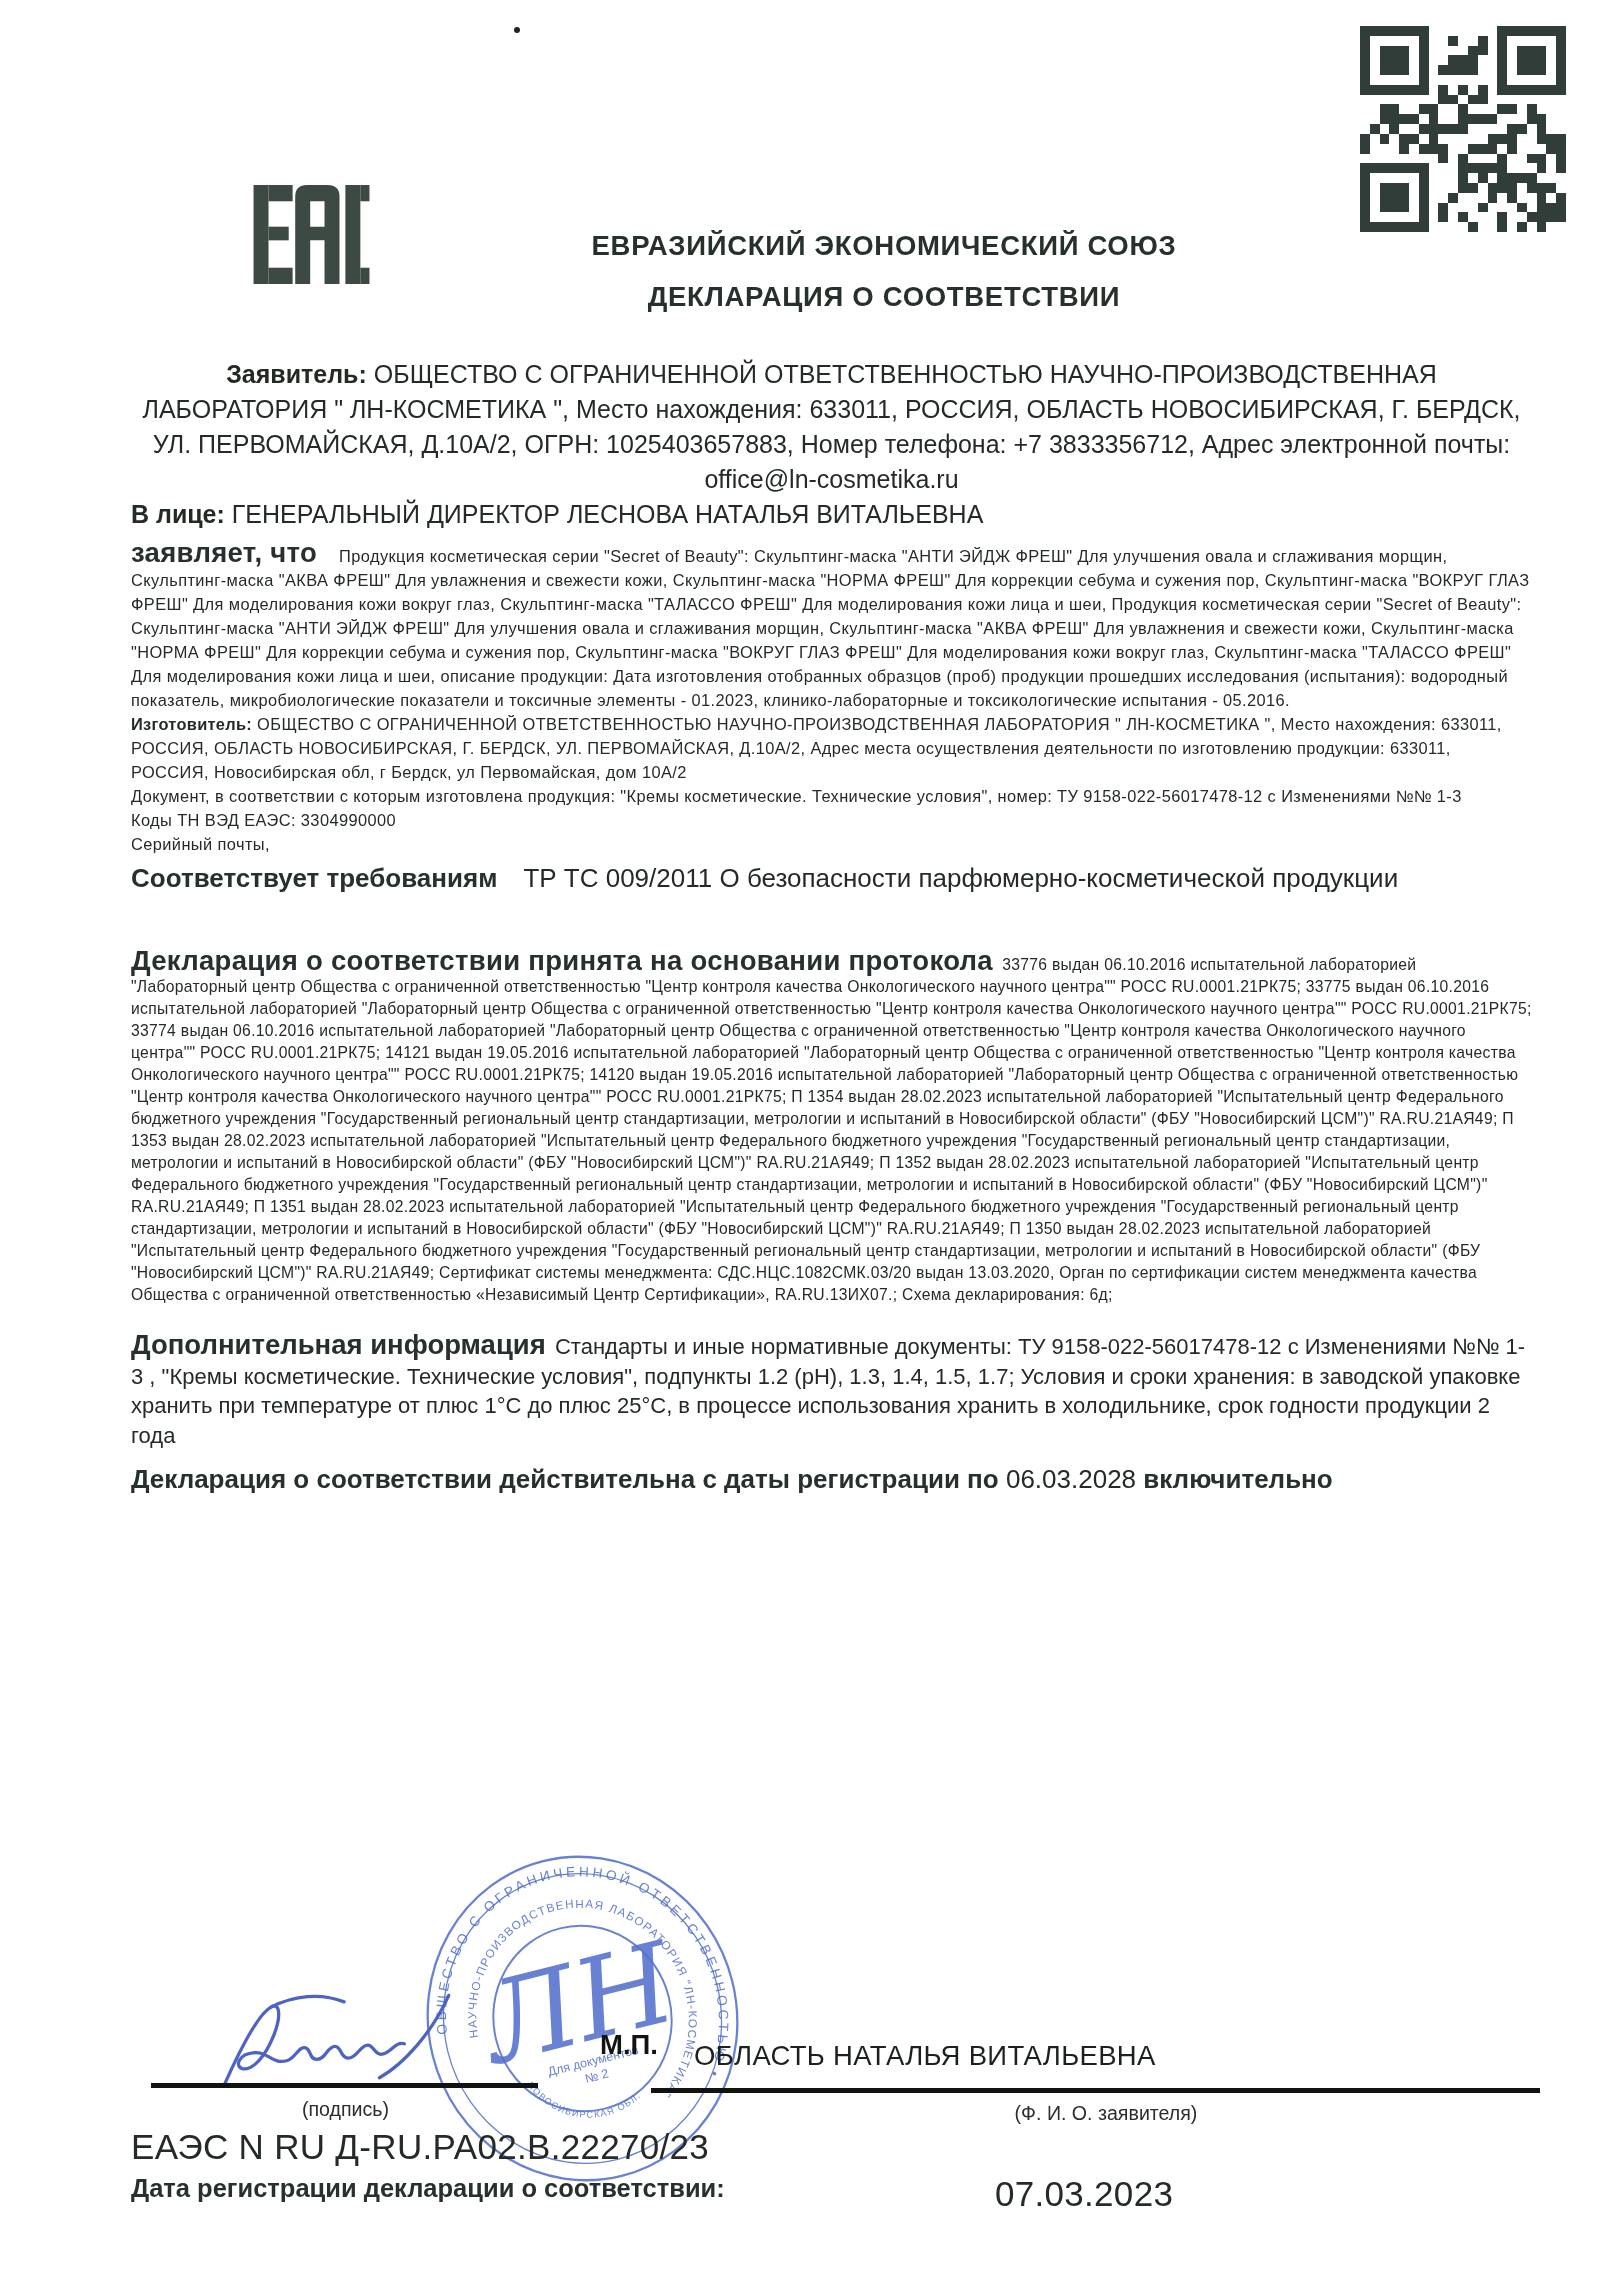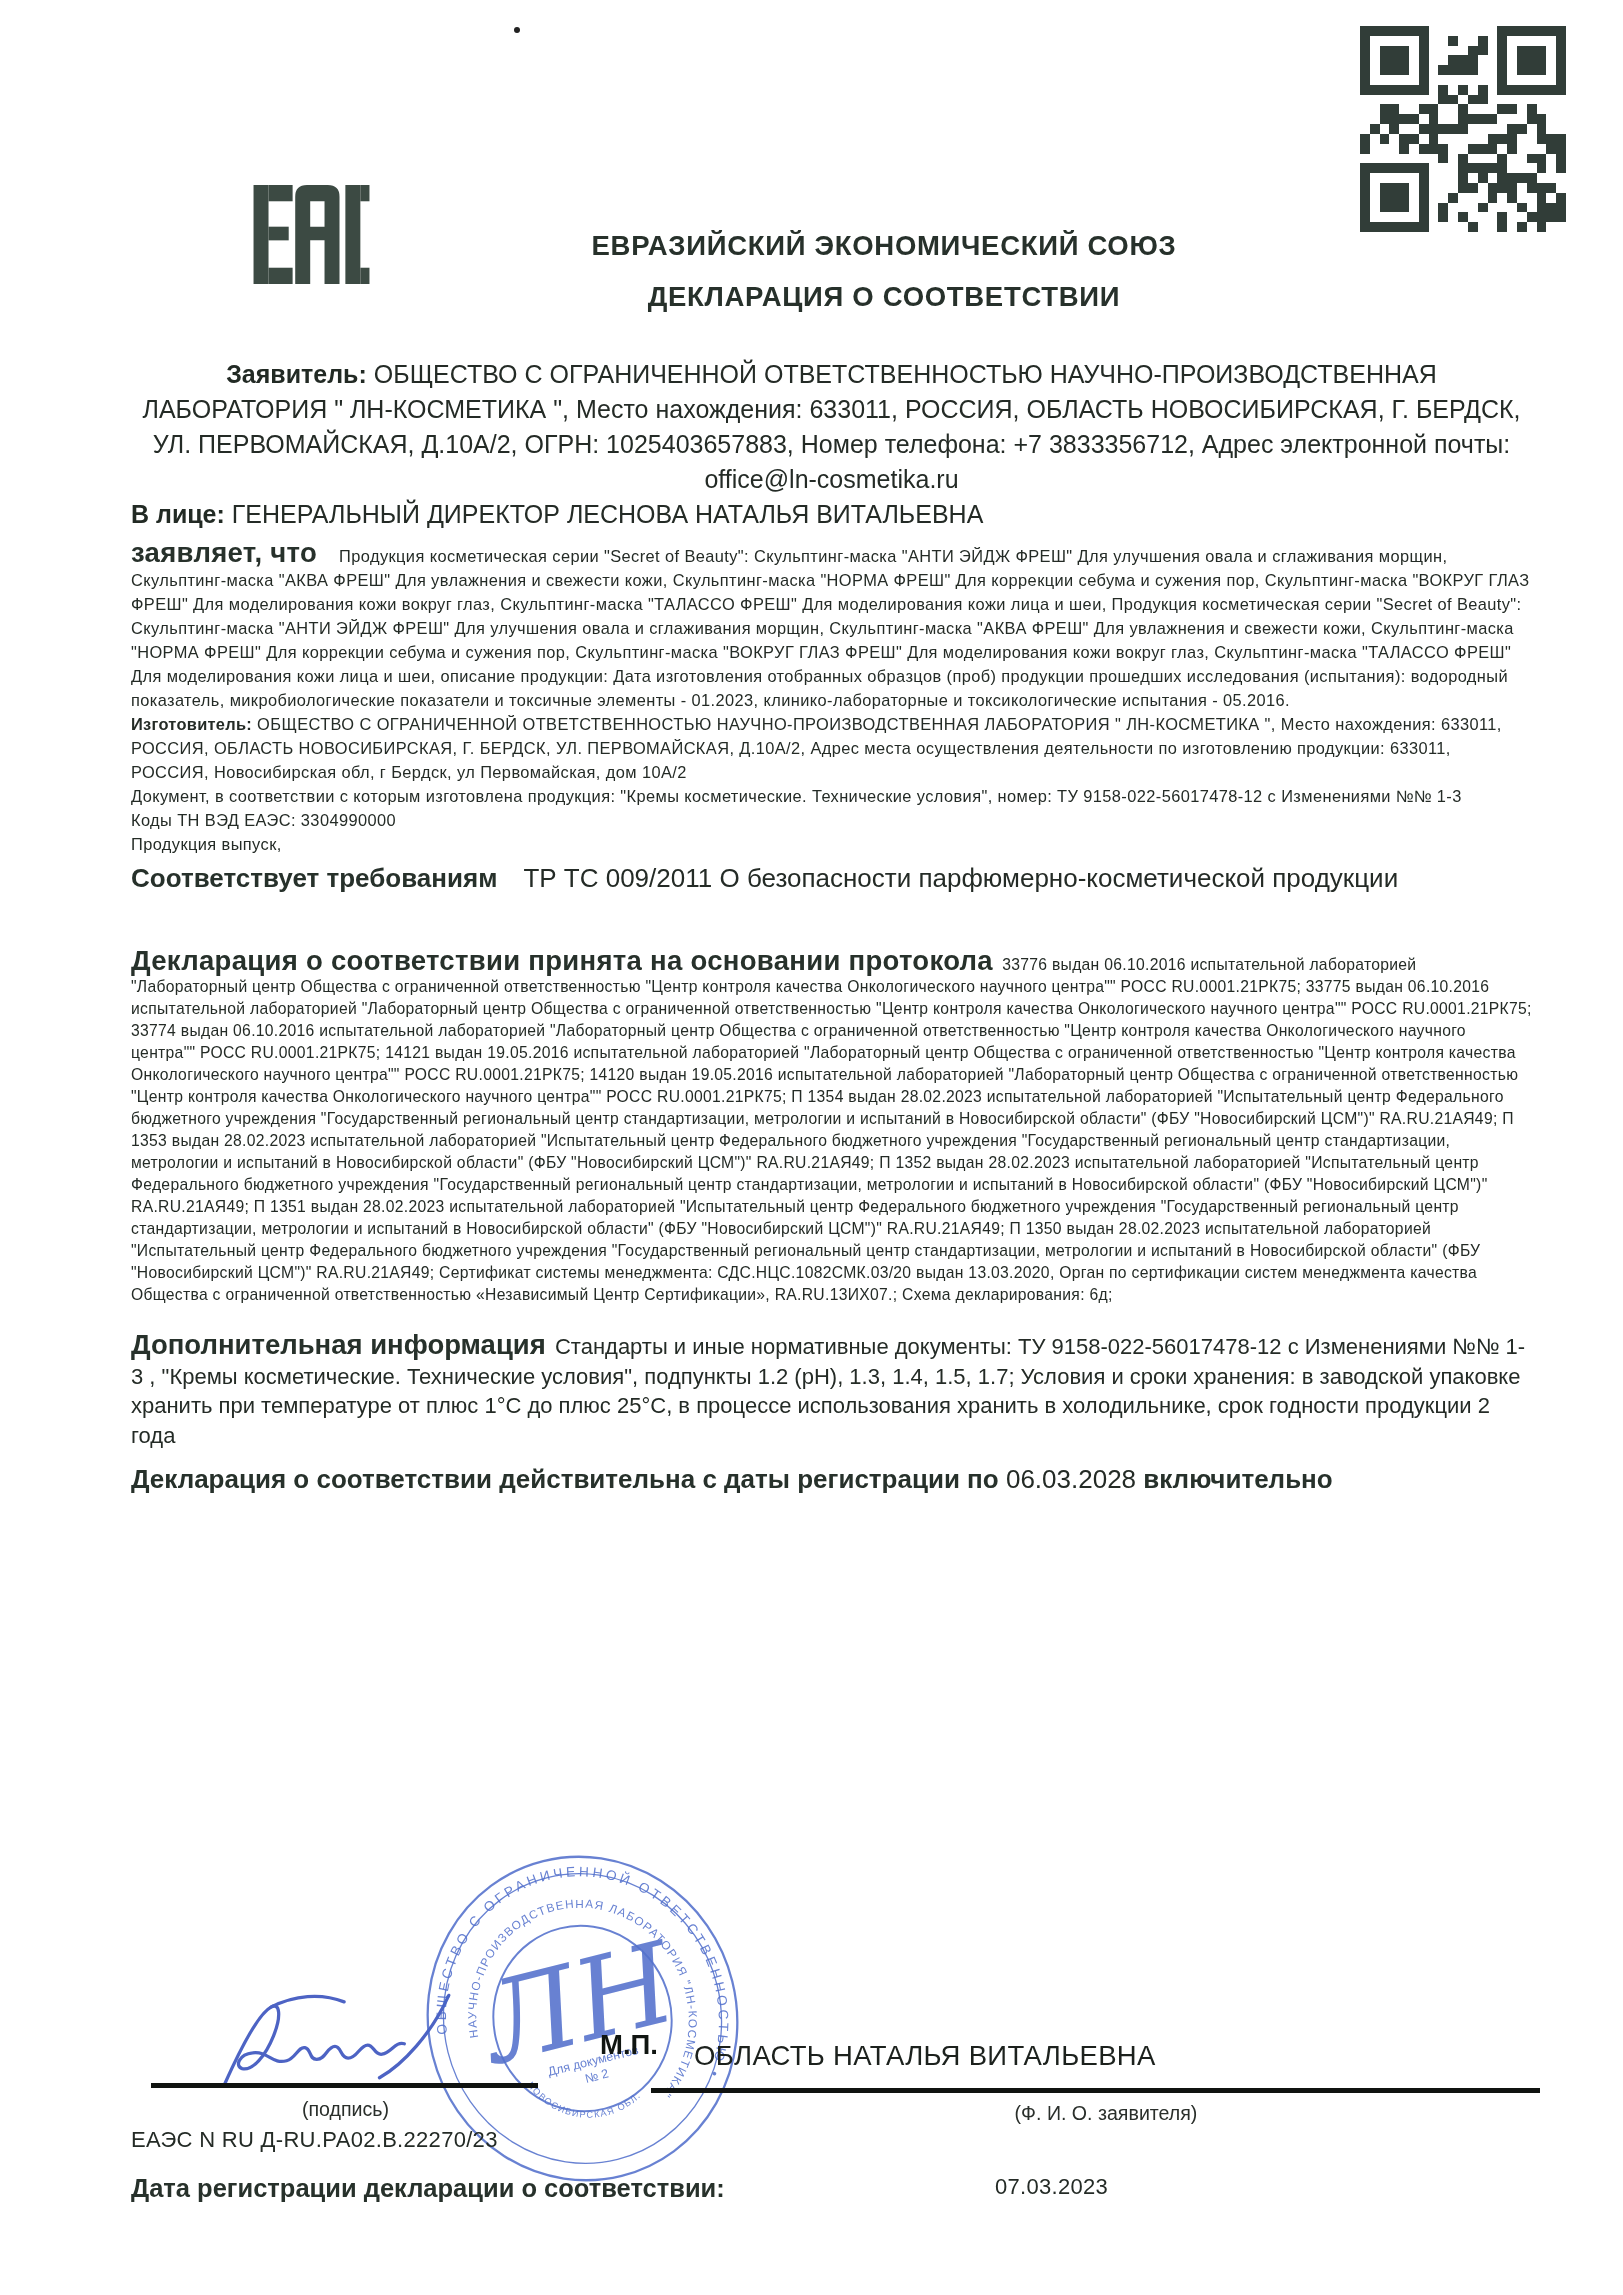--- a/index.html
+++ b/index.html
@@ -40,21 +40,21 @@
   .fio-name{position:absolute;left:694px;top:2040px;font-size:27.5px;color:#1c211d;z-index:5;letter-spacing:0.3px;}
   .sign-line{position:absolute;background:#101310;height:5.2px;z-index:1;}
   .sign-line.left{left:151px;top:2083px;width:387px;}
   .sign-line.right{left:651px;top:2088px;width:889px;}
   .caption{position:absolute;font-size:19.6px;color:#2a2f2b;text-align:center;z-index:5;}
   .caption.sign{left:267px;top:2098px;width:157px;}
   .caption.name{left:975px;top:2102px;width:262px;}
   
   .reg-row{position:absolute;left:131px;width:1460px;display:flex;z-index:6;}
   .reg-row .lbl{width:864px;font-weight:bold;font-size:25.5px;color:#27312b;}
-  .reg-row .val{font-size:22px;color:#242b26;letter-spacing:0.3px;}
+  .reg-row .val{font-size:35px;color:#242b26;letter-spacing:0.3px;}
   .reg-row.r1{top:2127px;}
   .reg-row.r2{top:2174px;}
 </style>
 </head>
 <body>
 
 <div class="page">
 
   <svg class="eac-logo" viewBox="0 0 178 152">
     <g fill="#3c4a43">
@@ -302,21 +302,21 @@
 
     <p class="big" style="margin:0;text-align:center;"><b>Заявитель:</b> <span>ОБЩЕСТВО С ОГРАНИЧЕННОЙ ОТВЕТСТВЕННОСТЬЮ НАУЧНО-ПРОИЗВОДСТВЕННАЯ ЛАБОРАТОРИЯ " ЛН-КОСМЕТИКА ", Место нахождения: 633011, РОССИЯ, ОБЛАСТЬ НОВОСИБИРСКАЯ, Г. БЕРДСК, УЛ. ПЕРВОМАЙСКАЯ, Д.10А/2, ОГРН: 1025403657883, Номер телефона: +7 3833356712, Адрес электронной почты: office@ln-cosmetika.ru</span></p>
 
     <p class="big" style="margin:0;"><b>В лице:</b> <span>ГЕНЕРАЛЬНЫЙ ДИРЕКТОР ЛЕСНОВА НАТАЛЬЯ ВИТАЛЬЕВНА</span></p>
 
     <div class="dense">
       <div><span class="hd-big">заявляет, что</span><span>Продукция косметическая серии "Secret of Beauty": Скульптинг-маска "АНТИ ЭЙДЖ ФРЕШ" Для улучшения овала и сглаживания морщин, Скульптинг-маска "АКВА ФРЕШ" Для увлажнения и свежести кожи, Скульптинг-маска "НОРМА ФРЕШ" Для коррекции себума и сужения пор, Скульптинг-маска "ВОКРУГ ГЛАЗ ФРЕШ" Для моделирования кожи вокруг глаз, Скульптинг-маска "ТАЛАССО ФРЕШ" Для моделирования кожи лица и шеи, Продукция косметическая серии "Secret of Beauty": Скульптинг-маска "АНТИ ЭЙДЖ ФРЕШ" Для улучшения овала и сглаживания морщин, Скульптинг-маска "АКВА ФРЕШ" Для увлажнения и свежести кожи, Скульптинг-маска "НОРМА ФРЕШ" Для коррекции себума и сужения пор, Скульптинг-маска "ВОКРУГ ГЛАЗ ФРЕШ" Для моделирования кожи вокруг глаз, Скульптинг-маска "ТАЛАССО ФРЕШ" Для моделирования кожи лица и шеи, описание продукции: Дата изготовления отобранных образцов (проб) продукции прошедших исследования (испытания): водородный показатель, микробиологические показатели и токсичные элементы - 01.2023, клинико-лабораторные и токсикологические испытания - 05.2016.</span></div>
       <div><b>Изготовитель:</b> <span>ОБЩЕСТВО С ОГРАНИЧЕННОЙ ОТВЕТСТВЕННОСТЬЮ НАУЧНО-ПРОИЗВОДСТВЕННАЯ ЛАБОРАТОРИЯ " ЛН-КОСМЕТИКА ", Место нахождения: 633011, РОССИЯ, ОБЛАСТЬ НОВОСИБИРСКАЯ, Г. БЕРДСК, УЛ. ПЕРВОМАЙСКАЯ, Д.10А/2, Адрес места осуществления деятельности по изготовлению продукции: 633011, РОССИЯ, Новосибирская обл, г Бердск, ул Первомайская, дом 10А/2</span></div>
       <div>Документ, в соответствии с которым изготовлена продукция: "Кремы косметические. Технические условия", номер: ТУ 9158-022-56017478-12 с Изменениями №№ 1-3</div>
       <div>Коды ТН ВЭД ЕАЭС: 3304990000</div>
-      <div>Продукция выпуск,</div>
+      <div>Серийный почты,</div>
     </div>
 
     <p class="compliance" style="margin-bottom:0;"><b>Соответствует требованиям</b><span>ТР ТС 009/2011 О безопасности парфюмерно-косметической продукции</span></p>
 
     <div class="protocols"><span class="hd-big">Декларация о соответствии принята на основании протокола</span><span>33776 выдан 06.10.2016 испытательной лабораторией "Лабораторный центр Общества с ограниченной ответственностью "Центр контроля качества Онкологического научного центра"" РОСС RU.0001.21РК75; 33775 выдан 06.10.2016 испытательной лабораторией "Лабораторный центр Общества с ограниченной ответственностью "Центр контроля качества Онкологического научного центра"" РОСС RU.0001.21РК75; 33774 выдан 06.10.2016 испытательной лабораторией "Лабораторный центр Общества с ограниченной ответственностью "Центр контроля качества Онкологического научного центра"" РОСС RU.0001.21РК75; 14121 выдан 19.05.2016 испытательной лабораторией "Лабораторный центр Общества с ограниченной ответственностью "Центр контроля качества Онкологического научного центра"" РОСС RU.0001.21РК75; 14120 выдан 19.05.2016 испытательной лабораторией "Лабораторный центр Общества с ограниченной ответственностью "Центр контроля качества Онкологического научного центра"" РОСС RU.0001.21РК75; П 1354 выдан 28.02.2023 испытательной лабораторией "Испытательный центр Федерального бюджетного учреждения "Государственный региональный центр стандартизации, метрологии и испытаний в Новосибирской области" (ФБУ "Новосибирский ЦСМ")" RA.RU.21АЯ49; П 1353 выдан 28.02.2023 испытательной лабораторией "Испытательный центр Федерального бюджетного учреждения "Государственный региональный центр стандартизации, метрологии и испытаний в Новосибирской области" (ФБУ "Новосибирский ЦСМ")" RA.RU.21АЯ49; П 1352 выдан 28.02.2023 испытательной лабораторией "Испытательный центр Федерального бюджетного учреждения "Государственный региональный центр стандартизации, метрологии и испытаний в Новосибирской области" (ФБУ "Новосибирский ЦСМ")" RA.RU.21АЯ49; П 1351 выдан 28.02.2023 испытательной лабораторией "Испытательный центр Федерального бюджетного учреждения "Государственный региональный центр стандартизации, метрологии и испытаний в Новосибирской области" (ФБУ "Новосибирский ЦСМ")" RA.RU.21АЯ49; П 1350 выдан 28.02.2023 испытательной лабораторией "Испытательный центр Федерального бюджетного учреждения "Государственный региональный центр стандартизации, метрологии и испытаний в Новосибирской области" (ФБУ "Новосибирский ЦСМ")" RA.RU.21АЯ49; Сертификат системы менеджмента: СДС.НЦС.1082СМК.03/20 выдан 13.03.2020, Орган по сертификации систем менеджмента качества Общества с ограниченной ответственностью «Независимый Центр Сертификации», RA.RU.13ИХ07.; Схема декларирования: 6д;</span></div>
 
     <div class="additional"><span class="hd-big">Дополнительная информация</span><span>Стандарты и иные нормативные документы: ТУ 9158-022-56017478-12 с Изменениями №№ 1-3 , "Кремы косметические. Технические условия", подпункты 1.2 (рН), 1.3, 1.4, 1.5, 1.7; Условия и сроки хранения: в заводской упаковке хранить при температуре от плюс 1°С до плюс 25°С, в процессе использования хранить в холодильнике, срок годности продукции 2 года</span></div>
 
     <div class="validity"><span>Декларация о соответствии действительна с даты регистрации по</span> <span class="reg-date">06.03.2028</span> <span>включительно</span></div>
   </div>

